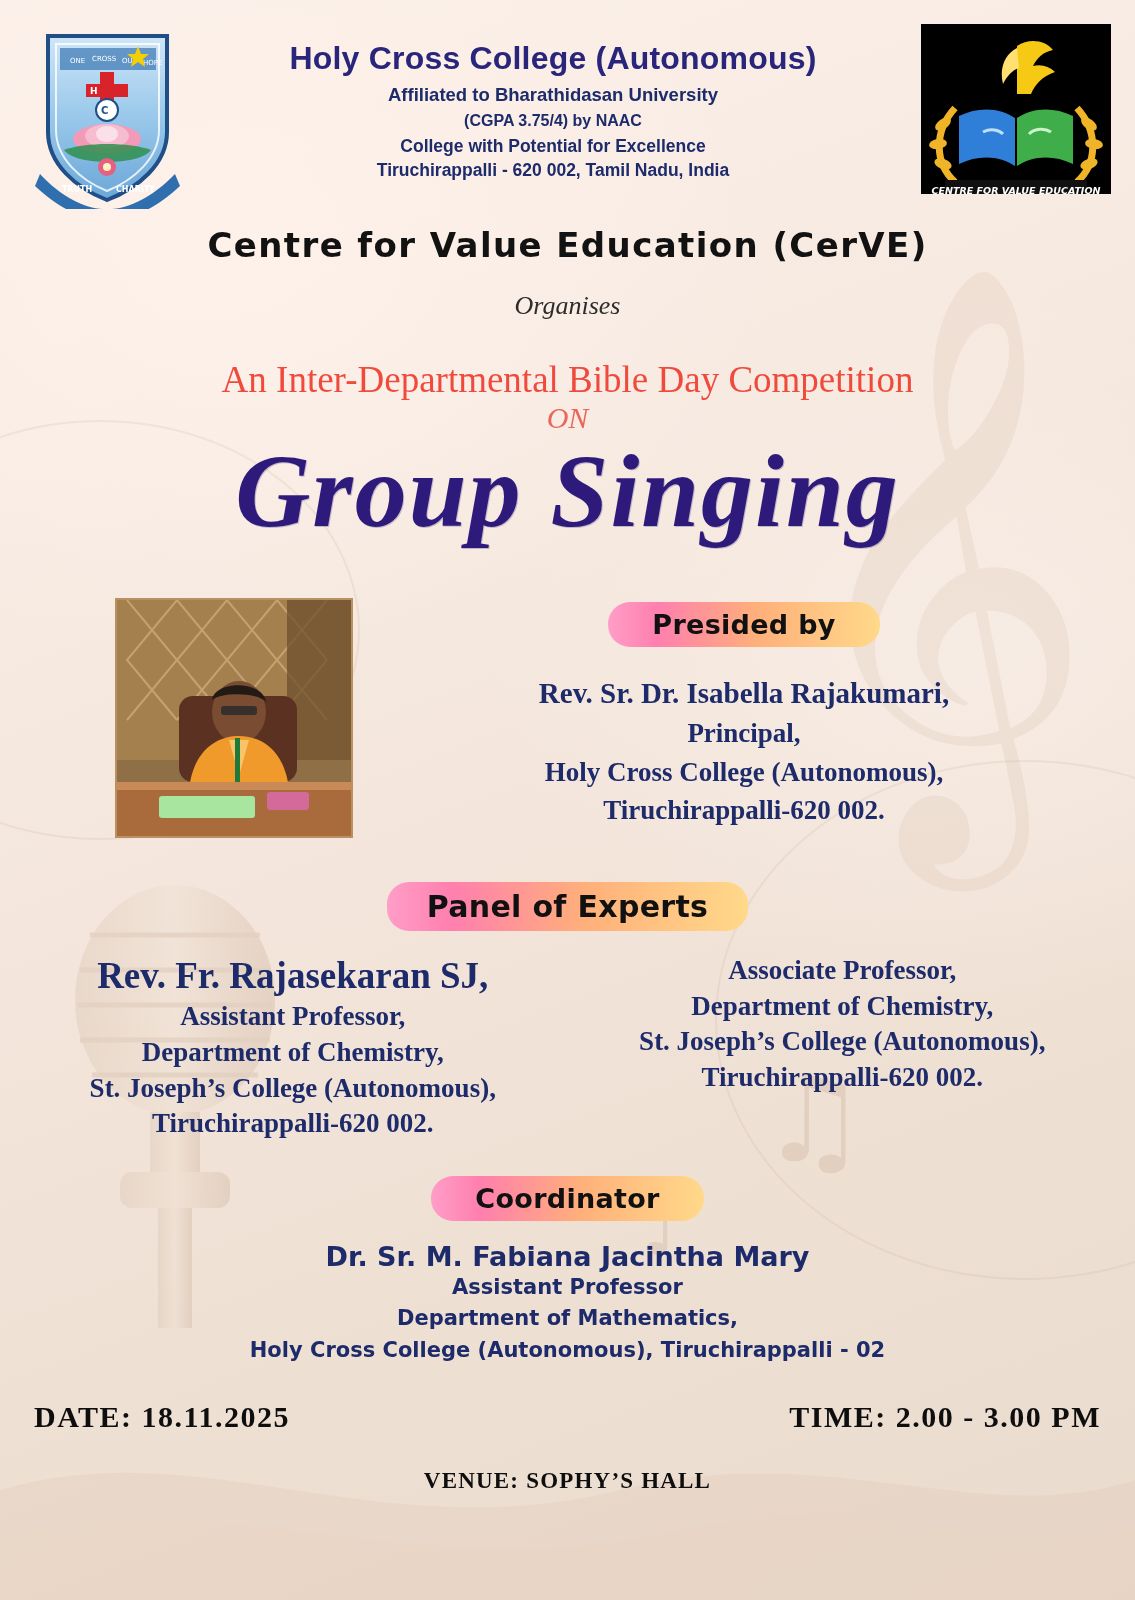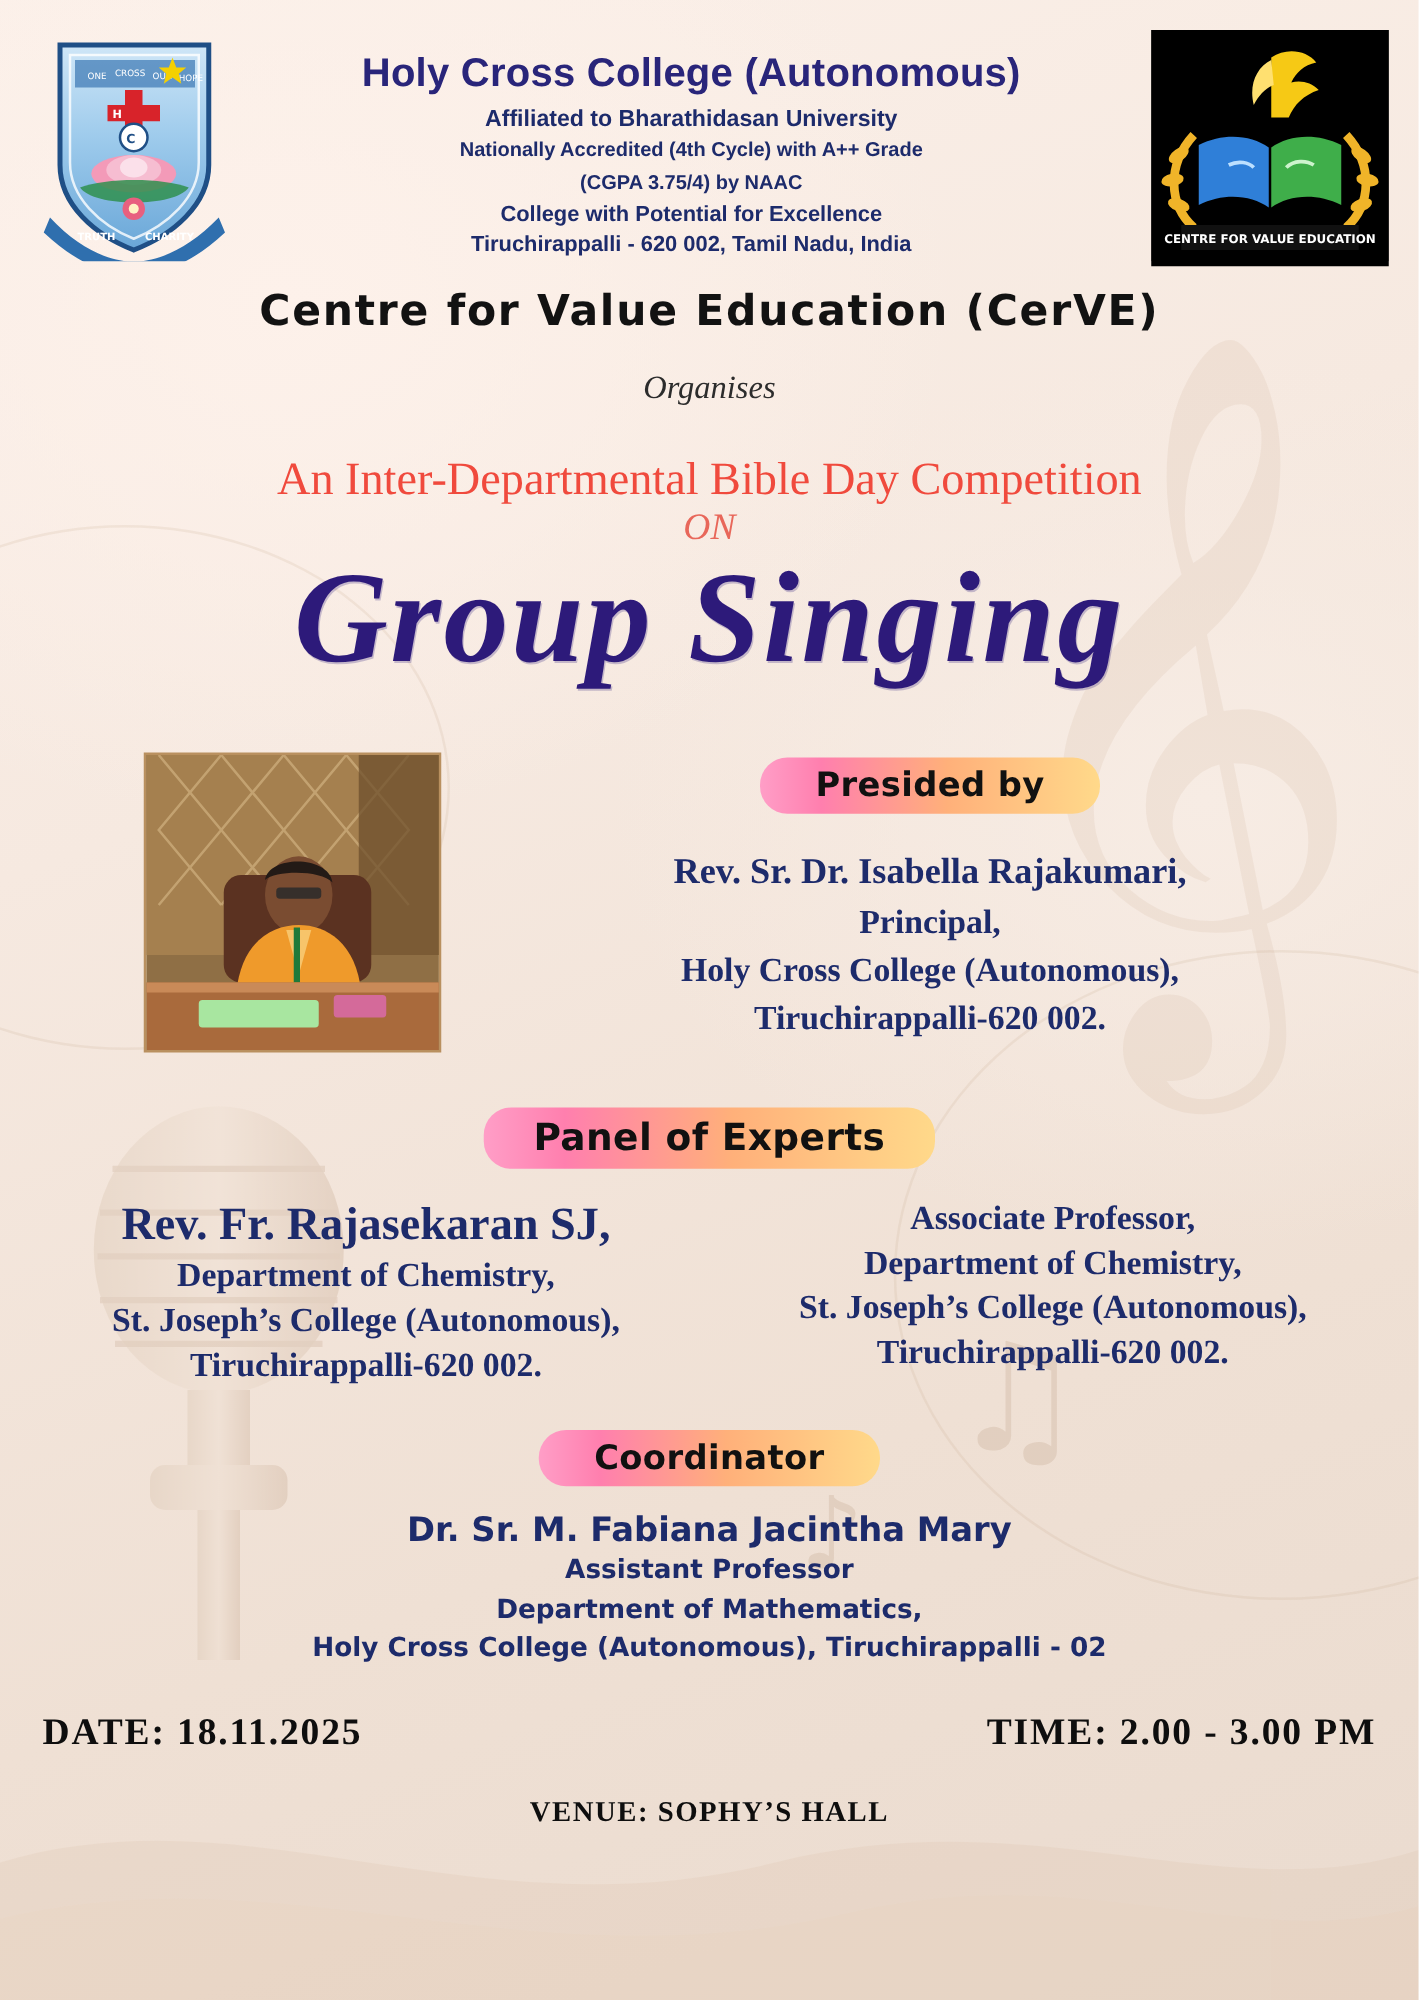--- a/index.html
+++ b/index.html
@@ -89,25 +89,26 @@
     color: #1d2b6b;
     margin-top: 4px;
   }
   .place {
     font-size: 17.5px;
     font-weight: bold;
     color: #1d2b6b;
     margin-top: 3px;
   }
   .cerve-logo {
-    width: 190px; height: 189px;
+    width: 190px; height: 170px;
     flex: 0 0 190px;
     background: #000;
     position: relative;
     overflow: hidden;
+    font-style: italic;
   }
 
   
   .centre-title {
     text-align: center;
     font-size: 34px;
     font-weight: bold;
     color: #121212;
     letter-spacing: 1.4px;
     margin-top: 16px;
@@ -319,21 +320,20 @@
         <circle cx="77" cy="143" r="4" fill="#fff3c4"></circle>
         <path d="M10,150 C34,176 60,186 77,185 C94,186 120,176 145,150 L150,162 C120,190 95,196 77,196 C59,196 35,190 5,162 Z" fill="#2f6fae"></path>
         <text x="32" y="168" font-size="8" fill="#ffffff" font-family="DejaVu Sans, sans-serif" font-weight="bold">TRUTH</text>
         <text x="86" y="168" font-size="8" fill="#ffffff" font-family="DejaVu Sans, sans-serif" font-weight="bold">CHARITY</text>
       </svg>
     </div>
 
     <div class="header-text">
       <div class="college-name">Holy Cross College (Autonomous)</div>
       <div class="affil">Affiliated to Bharathidasan University</div>
-      <div class="accred">Nationally Accredited (4th Cycle) with A++ Grade</div>
       <div class="accred">(CGPA 3.75/4) by NAAC</div>
       <div class="excel">College with Potential for Excellence</div>
       <div class="place">Tiruchirappalli - 620 002, Tamil Nadu, India</div>
     </div>
 
     <div class="cerve-logo">
       <svg viewBox="0 0 190 185" width="190" height="185">
         <rect width="190" height="185" fill="#000000"></rect>
 
         <path d="M96,22 C108,14 124,16 132,26 C122,28 116,34 112,42 C120,40 128,42 134,48 C122,52 114,60 110,70 L96,70 Z" fill="#f6c915"></path>
@@ -404,20 +404,21 @@
       </div>
     </div>
   </div>
 
   <div class="panel-wrap">
     <div class="pill wide">Panel of Experts</div>
 
     <div class="experts">
       <div class="expert">
         <div class="ename">Rev. Fr. Rajasekaran SJ,</div>
+        <div class="eline">Assistant Professor,</div>
         <div class="eline">Department of Chemistry,</div>
         <div class="eline">St. Joseph’s College (Autonomous),</div>
         <div class="eline">Tiruchirappalli-620 002.</div>
       </div>
       <div class="expert">
         <div class="eline">Associate Professor,</div>
         <div class="eline">Department of Chemistry,</div>
         <div class="eline">St. Joseph’s College (Autonomous),</div>
         <div class="eline">Tiruchirappalli-620 002.</div>
       </div>

